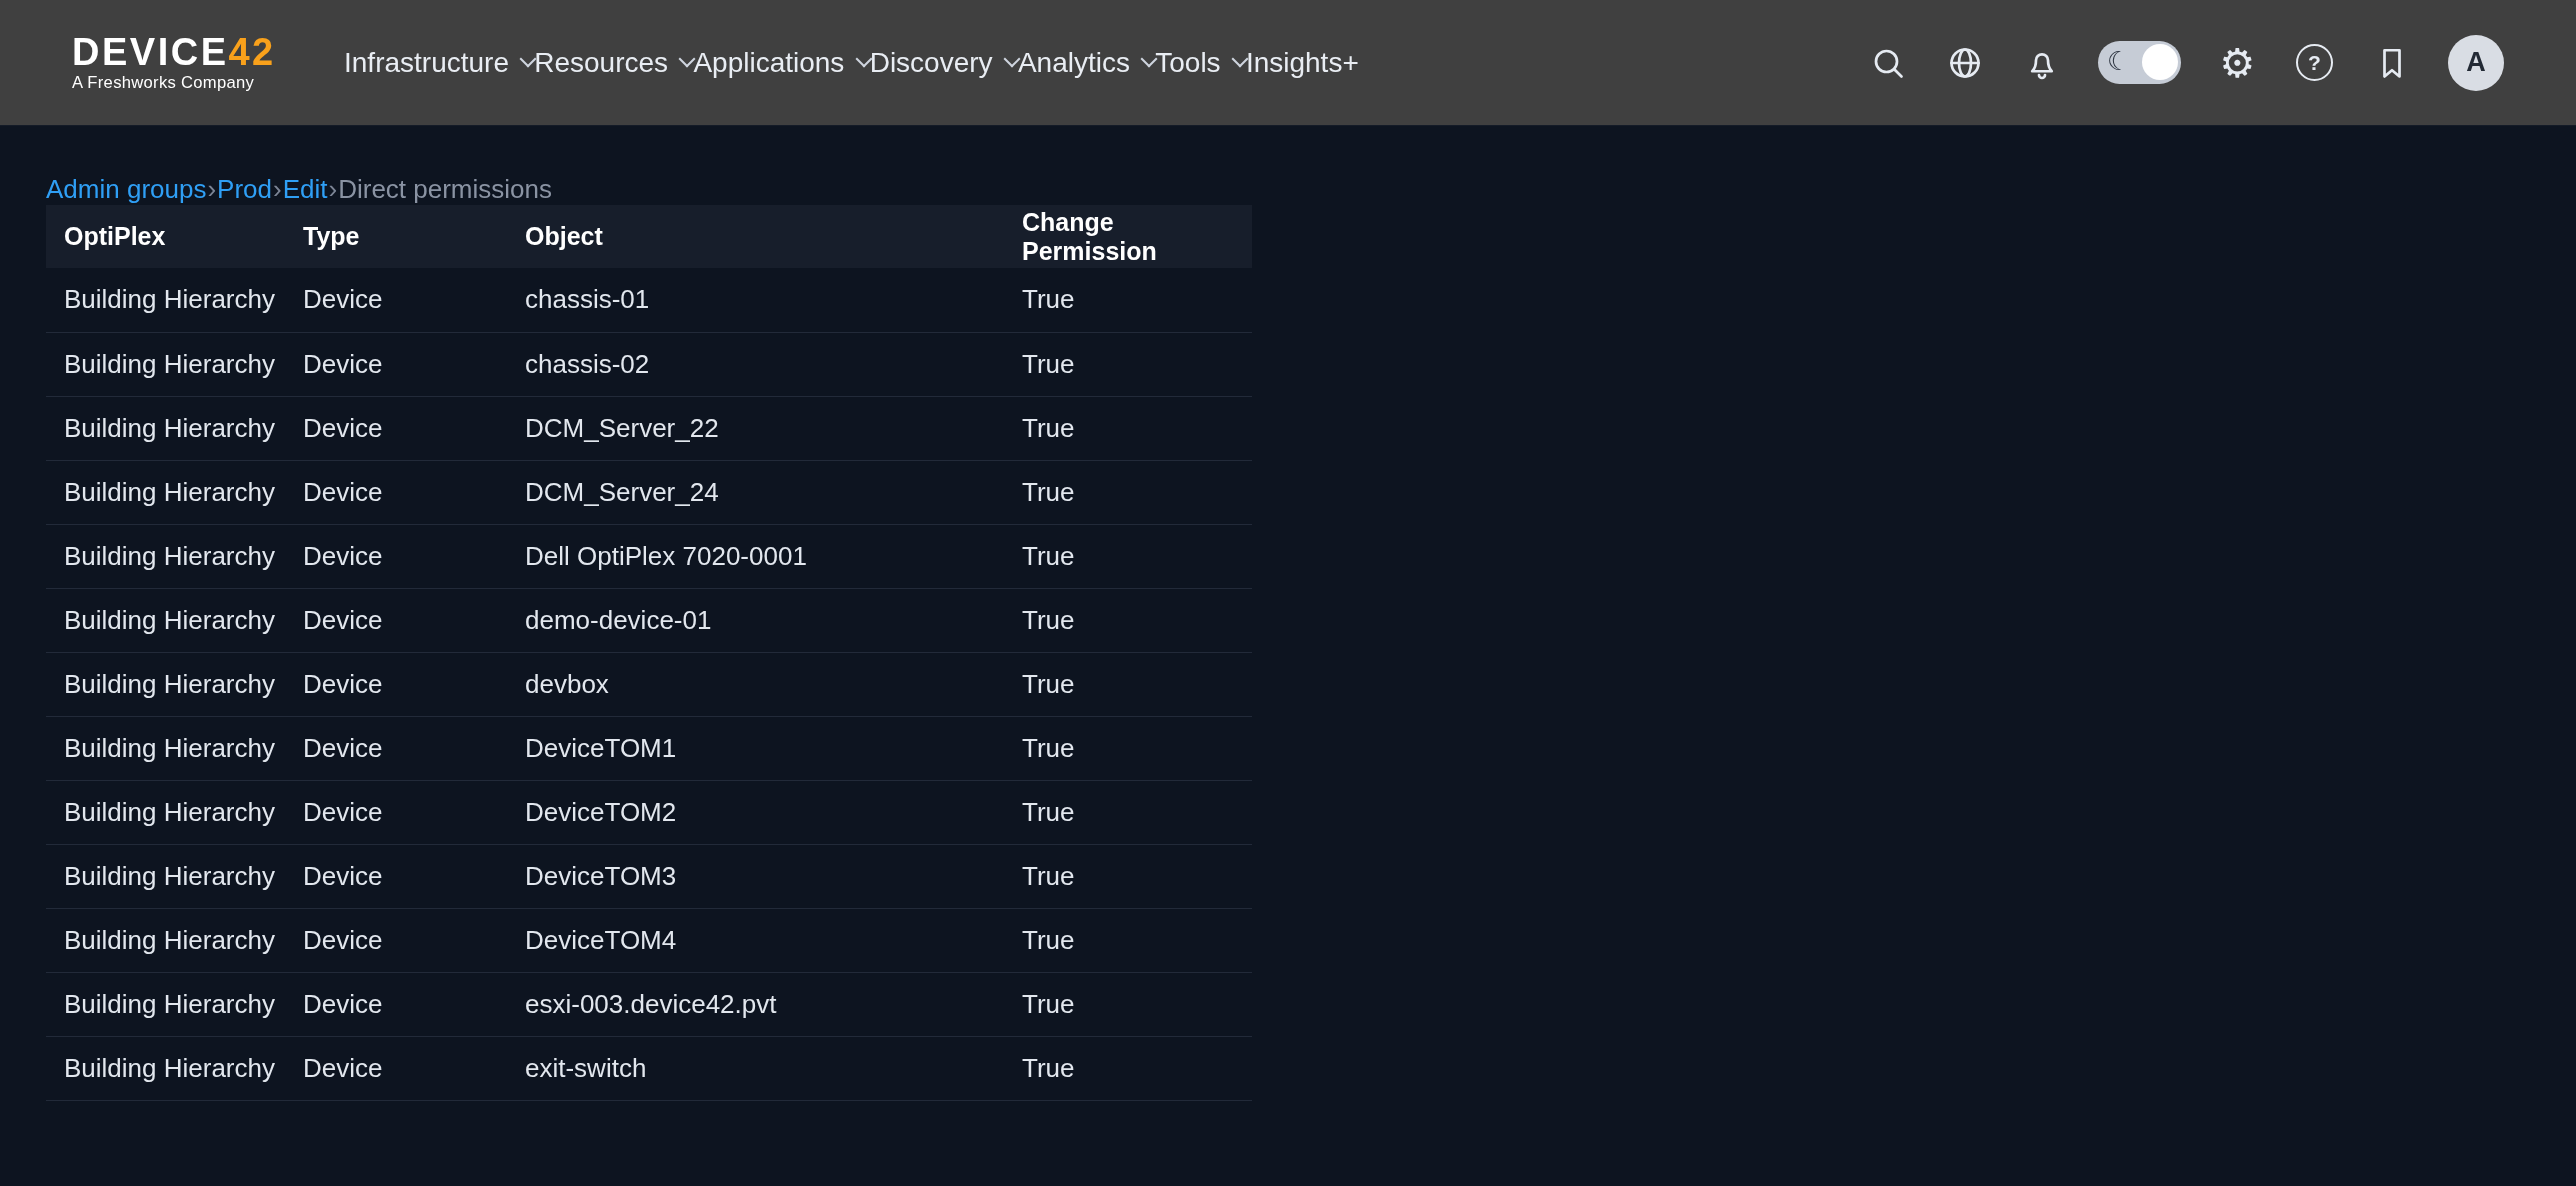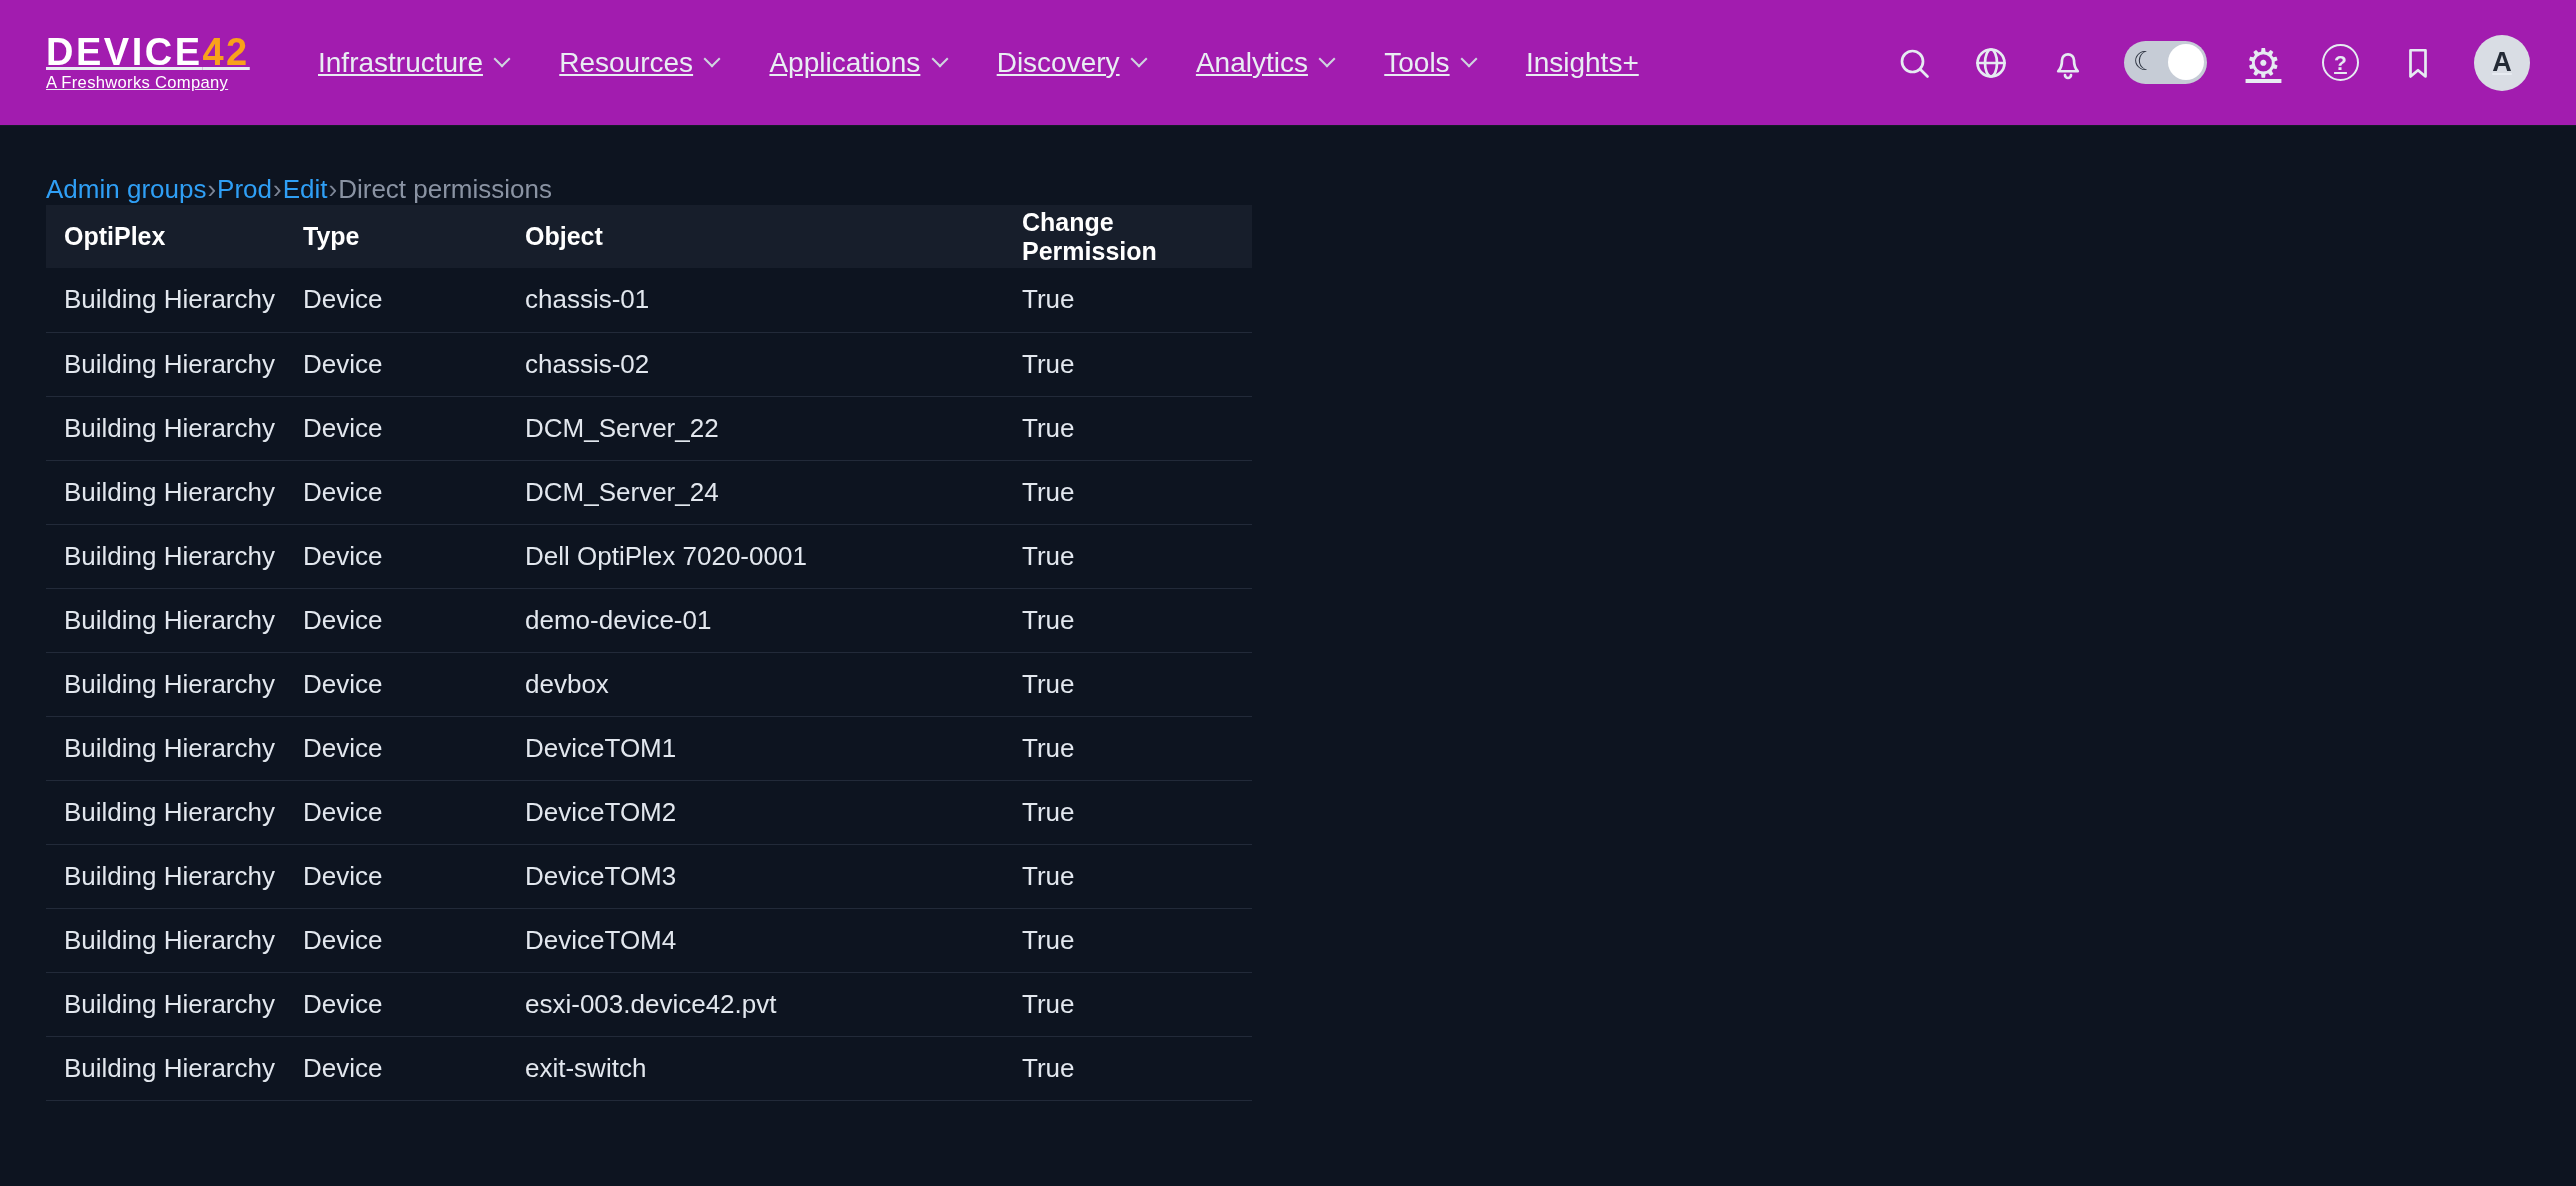--- a/index.html
+++ b/index.html
@@ -4,28 +4,28 @@
 <style>
   html,body{margin:0;padding:0}
   body{
     width:2576px;height:1186px;overflow:hidden;
     background:#0d1420;color:#e8ecf2;
     font-family:"Liberation Sans",sans-serif;
     -webkit-font-smoothing:antialiased;
   }
   
   .topbar{
-    height:126px;background:#a21caf;display:flex;align-items:center;
-    padding:0 46px;box-sizing:border-box;border-bottom:0.8px solid #141b27;text-decoration:underline;
+    height:126px;background:#404040;display:flex;align-items:center;
+    padding:0 72px;box-sizing:border-box;border-bottom:0.8px solid #141b27;
   }
   .logo{display:flex;flex-direction:column;line-height:1;cursor:pointer;min-width:224px}
   .logo-main{font-size:38px;font-weight:800;letter-spacing:2.5px;color:#ffffff;white-space:nowrap}
   .logo-accent{color:#F9A11B}
   .logo-tag{font-size:16.6px;color:#ffffff;margin-top:4px;letter-spacing:0.3px;font-weight:400}
-  .nav{display:flex;align-items:center;gap:51px;margin-left:48px}
+  .nav{display:flex;align-items:center;margin-left:48px}
   .nav-item{display:flex;align-items:center;font-size:28px;color:#e9edf3;cursor:pointer;white-space:nowrap}
   .chev{display:inline-block;width:10px;height:10px;border-right:2.5px solid #cfd5df;border-bottom:2.5px solid #cfd5df;transform:rotate(45deg);margin-left:13.3px;margin-top:-6.6px}
   .right{margin-left:auto;display:flex;align-items:center;gap:36px}
   .icon-btn{width:41px;height:41px;display:flex;align-items:center;justify-content:center;cursor:pointer}
   svg.ic{width:36px;height:36px;stroke:#e6ebf2;fill:none;stroke-width:1.8;stroke-linecap:round;stroke-linejoin:round}
   .gear-glyph{font-family:"DejaVu Sans",sans-serif;font-size:40px;color:#e6ebf2;line-height:1}
   .qicon{width:33px;height:33px;border:2.5px solid #e6ebf2;border-radius:50%;display:flex;align-items:center;justify-content:center;font-size:21px;font-weight:700;color:#e6ebf2}
   .toggle{width:83px;height:43px;border-radius:21.5px;background:#c6ccd6;position:relative;cursor:pointer}
   .toggle .moon{position:absolute;left:9px;top:6.6px;font-size:26px;color:#2e3542;font-family:"DejaVu Sans",sans-serif;line-height:1}
   .knob{position:absolute;right:3.3px;top:3.3px;width:36px;height:36px;border-radius:50%;background:#ffffff}

